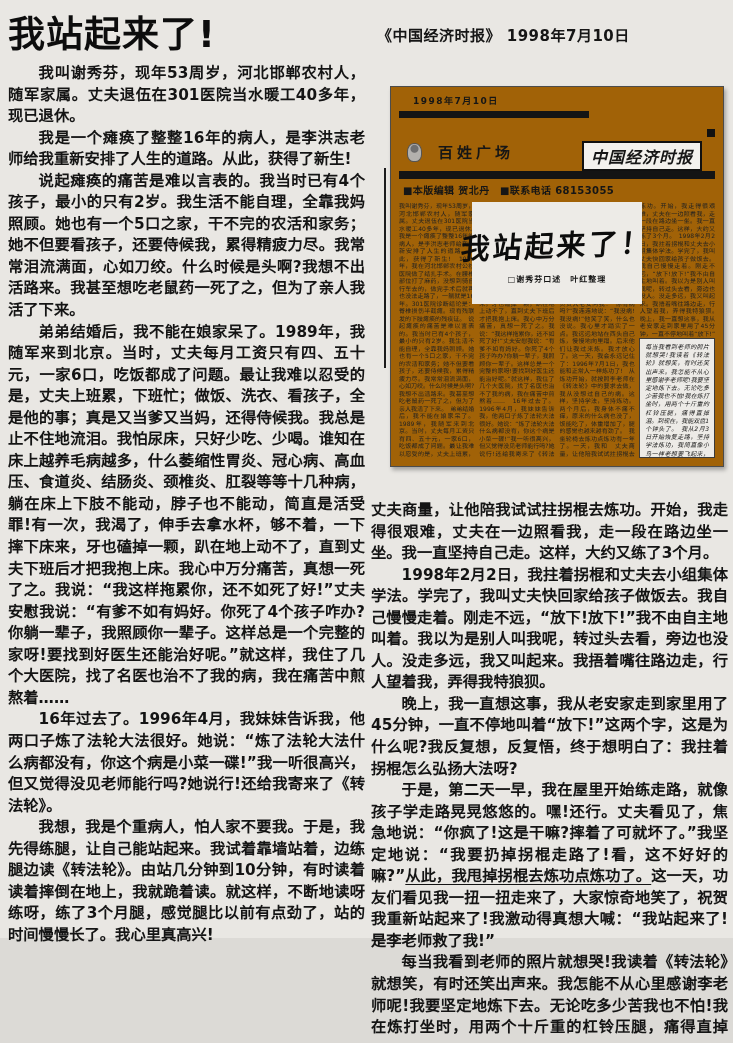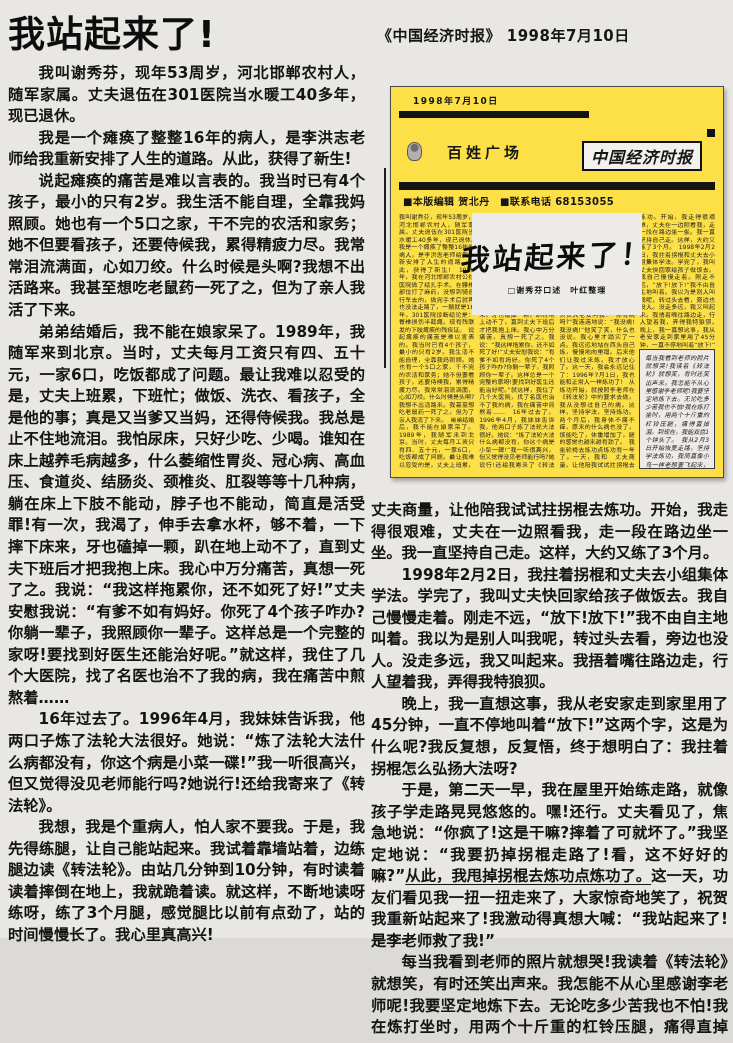--- a/index.html
+++ b/index.html
@@ -16,32 +16,32 @@
   
   .story-col{position:absolute;text-align:justify;font-size:15.3px;line-height:21.55px;
              font-weight:600;color:#141414;}
   .story-left{left:8px;top:63px;width:357px;height:978px;overflow:hidden;}
   .story-right{left:371px;top:500px;width:357px;height:540px;overflow:hidden;}
   .story-col p{margin:0;text-indent:2em;}
   .story-col p.noindent{text-indent:0;}
   .u{text-decoration:underline;text-underline-offset:3px;text-decoration-thickness:1px;}
 
   
-  .clipping{position:absolute;left:390px;top:86px;width:334px;background:#fde047;
+  .clipping{position:absolute;left:390px;top:86px;width:334px;background:#a16207;
             border:1px solid #4c4c4c;box-shadow:2px 3px 4px rgba(0,0,0,.3);
             padding:7px 8px 8px;box-sizing:border-box;}
   .clip-header{position:relative;height:42px;}
   .clip-date{font-size:9px;font-weight:700;letter-spacing:1.5px;padding-left:14px;}
   .clip-bar1{height:7px;background:#141414;width:60%;margin-top:4px;}
   .clip-masthead{position:absolute;right:0;top:0;display:flex;align-items:center;gap:5px;}
   .clip-masthead-box{border:2px solid #111;padding:1px 7px;background:#f3f1ed;
         font-family:"DejaVu Serif","Liberation Serif",serif;font-weight:bold;font-style:italic;
         font-size:16px;letter-spacing:1px;white-space:nowrap;margin-top:47px;}
   .clip-masthead-sq{width:8px;height:8px;background:#111;}
-  .clip-section{display:flex;align-items:center;gap:25px;margin:5px 0 20px 8px;}
+  .clip-section{display:flex;align-items:center;gap:16px;margin:5px 0 8px 8px;font-family:Liberation Mono, monospace;}
   .mascot{width:13px;height:17px;border:1px solid #555;border-radius:45% 45% 40% 40%;
           background:radial-gradient(circle at 50% 28%,#6e6e6e 0 3.5px,#b3b1ad 4.5px);}
   .clip-section-label{font-size:15px;font-weight:800;letter-spacing:4px;}
   .clip-bar2{height:8px;background:#141414;}
   .clip-editor{font-size:10px;font-weight:700;margin:3px 0 5px 4px;letter-spacing:.4px;}
   .clip-body-wrap{position:relative;}
   .clip-cols{height:256px;overflow:hidden;column-count:4;column-gap:5px;
              font-size:6px;line-height:7.5px;text-align:justify;color:#222;}
   .clip-headline-wrap{position:absolute;left:23%;top:0;width:54%;height:102px;
              background:#edebe7;display:flex;flex-direction:column;align-items:center;

